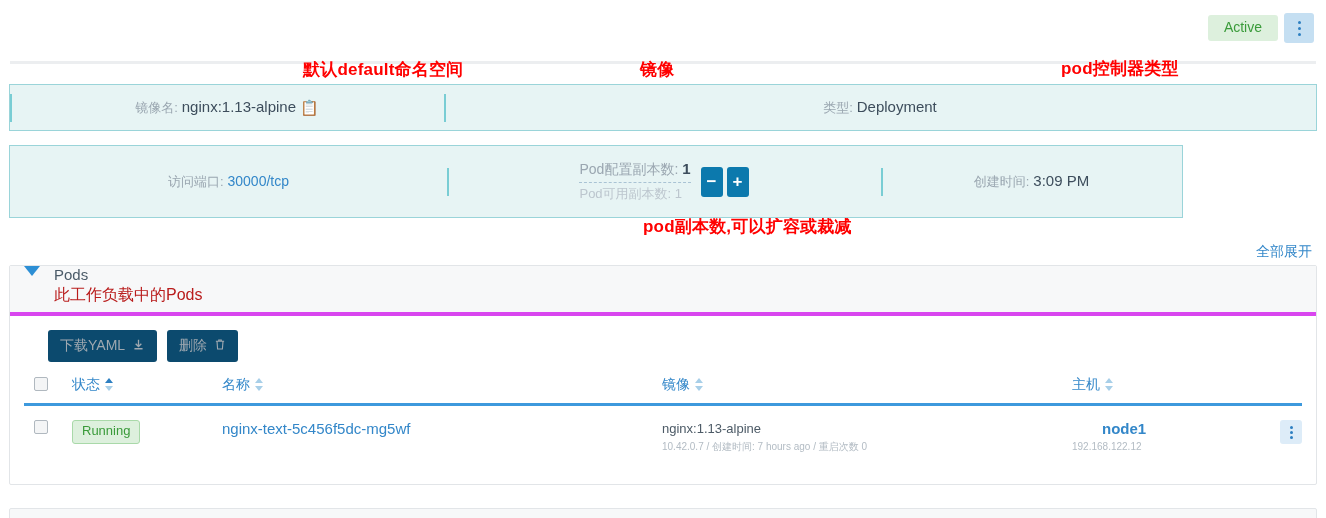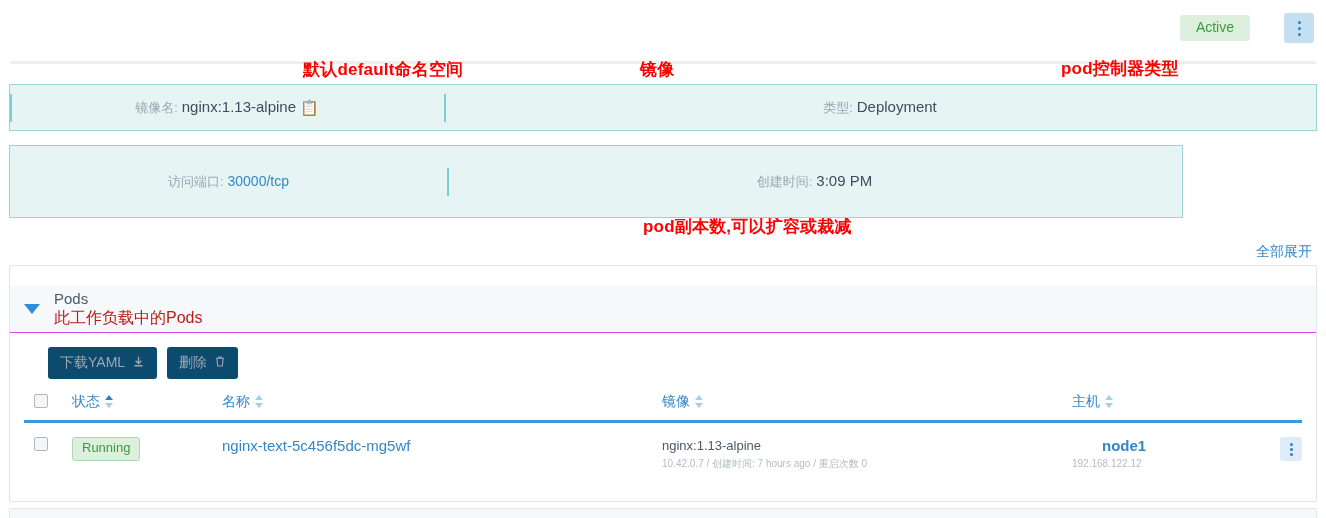--- a/index.html
+++ b/index.html
@@ -35,21 +35,21 @@
   }
   .page-title .tl-label { color: #3e4f60; }
   .page-title .tl-name { color: #55606b; }
 
   .header-right {
     position: absolute;
     right: 12px;
     top: 13px;
     display: flex;
     align-items: center;
-    gap: 34px;
+    gap: 6px;
     padding-left: 12px;
   }
   .state-badge {
     background: #ddf0dd;
     color: #3a9b3a;
     font-size: 14px;
     padding: 5px 16px 6px 16px;
     border-radius: 3px;
     line-height: 1.1;
   }
@@ -184,24 +184,23 @@
     width: 1308px;
     box-sizing: border-box;
     border: 1px solid #e2e5e8;
     border-radius: 2px;
     background: #ffffff;
   }
   .section-head {
     position: relative;
     height: 46px;
     background: #f7f8f9;
-    border-bottom: 1px solid #d946ef;
-    display: flex;
-    align-items: center;
-    margin-top: 20px;
+    border-bottom: 4px solid #d946ef;
+    display: flex;
+    align-items: flex-start;
   }
   .caret {
     width: 0; height: 0;
     border-left: 8px solid transparent;
     border-right: 8px solid transparent;
     border-top: 10px solid #2d8fd5;
     margin-left: 14px;
     margin-right: 14px;
     cursor: pointer;
     flex: none;
@@ -370,20 +369,39 @@
     </span>
   </div>
 </div>
 
 <div class="info-banner" id="banner-2">
   <div class="banner-cell" style="width:437px;">
     <span class="kv">
       <span class="k">访问端口:</span>
       <span class="v-link">30000/tcp</span>
     </span>
+  </div>
+  <div class="banner-cell cell-divider" style="width:434px;">
+    <div class="replicas-wrap">
+      <div class="replicas-text">
+        <div class="rep-line-1">
+          <span>Pod配置副本数:</span>
+          <span class="num">1</span>
+        </div>
+        <div class="rep-divider"></div>
+        <div class="rep-line-2">
+          <span>Pod可用副本数:</span>
+          <span>1</span>
+        </div>
+      </div>
+      <div class="step-btns">
+        <div class="step-btn">−</div>
+        <div class="step-btn">+</div>
+      </div>
+    </div>
   </div>
   <div class="banner-cell cell-divider" style="flex:1;">
     <span class="kv">
       <span class="k">创建时间:</span>
       <span class="v">3:09 PM</span>
     </span>
   </div>
 </div>
 
 <div class="expand-all">全部展开</div>

